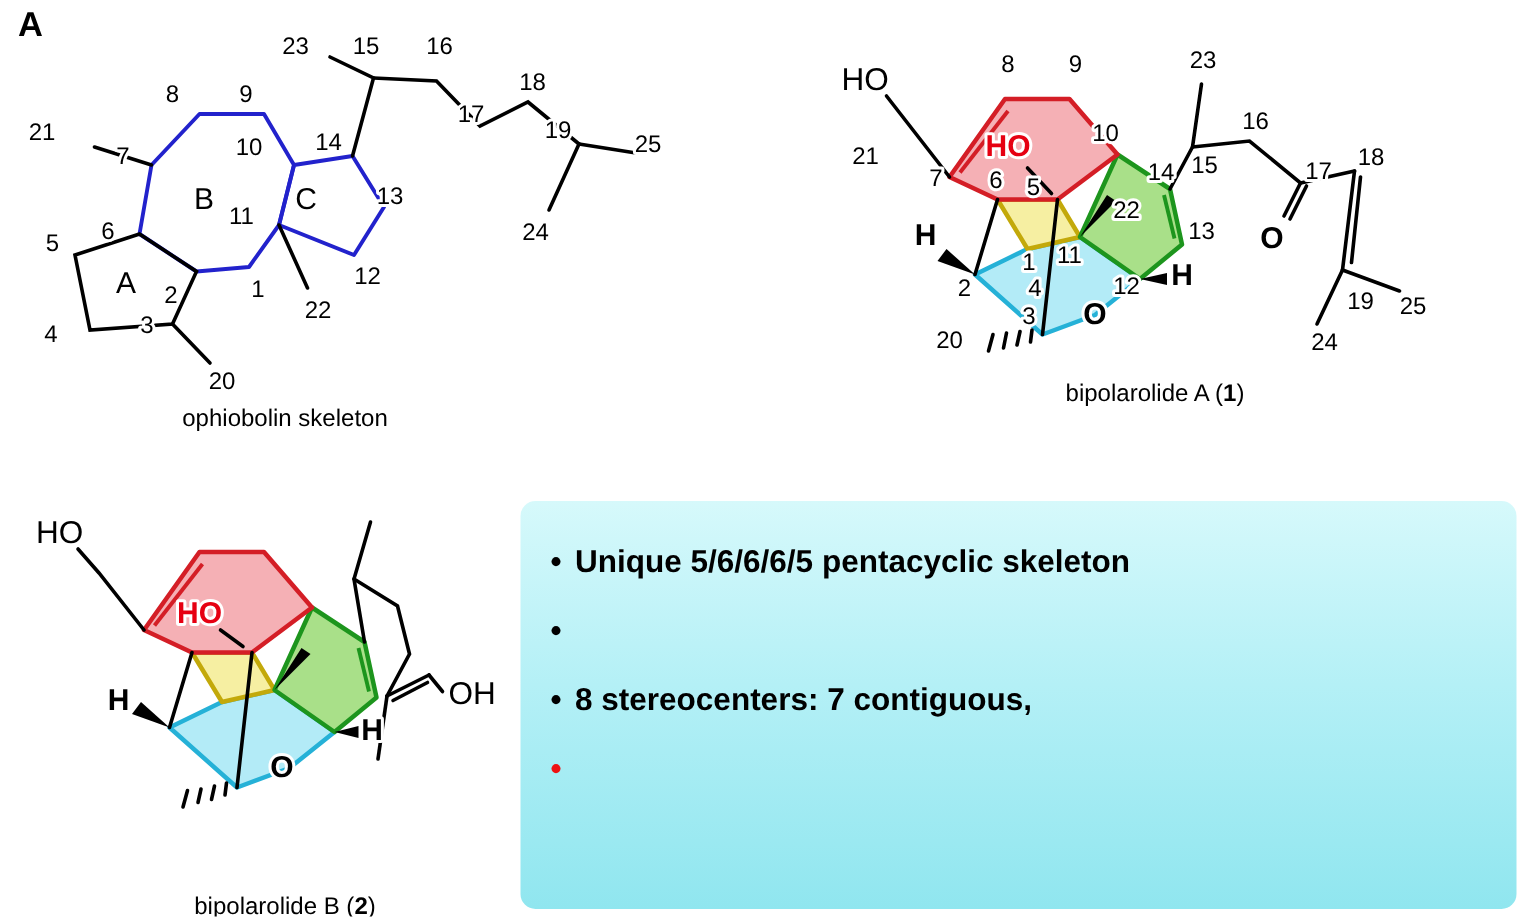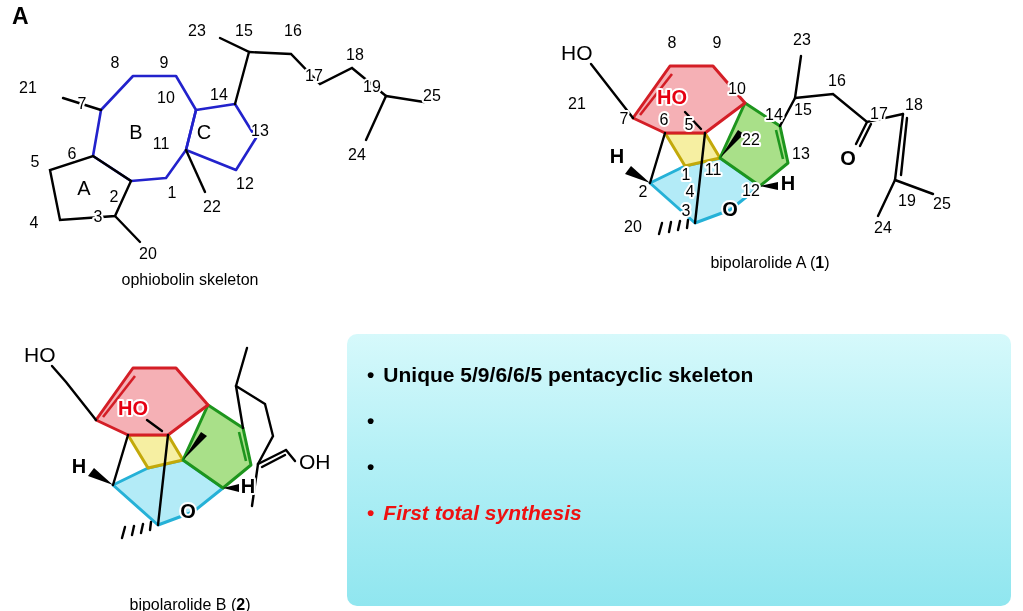--- a/index.html
+++ b/index.html
@@ -195,25 +195,25 @@
   <text class="bold-atom" x="180" y="188">O</text>
   <text class="oh" x="291" y="139">OH</text>
 </svg>
 <div class="caption abs" style="left:35px;top:596px;width:310px;">
   <span>bipolarolide B (</span><b>2</b><span>)</span>
 </div>
 
 <div id="highlights-box" class="abs">
   <div class="bullet-row">
     <span class="bullet">•</span>
-    <span class="btext">Unique 5/9/6/6/5 pentacyclic skeleton</span>
+    <span class="btext">Unique 5/6/6/6/5 pentacyclic skeleton</span>
   </div>
   <div class="bullet-row">
     <span class="bullet">•</span>
   </div>
   <div class="bullet-row">
     <span class="bullet">•</span>
+    <span class="btext">8 stereocenters: 7 contiguous,</span>
   </div>
   <div class="bullet-row red-row">
     <span class="bullet">•</span>
-    <span class="btext">First total synthesis</span>
   </div>
 </div>
 
 </body></html>

